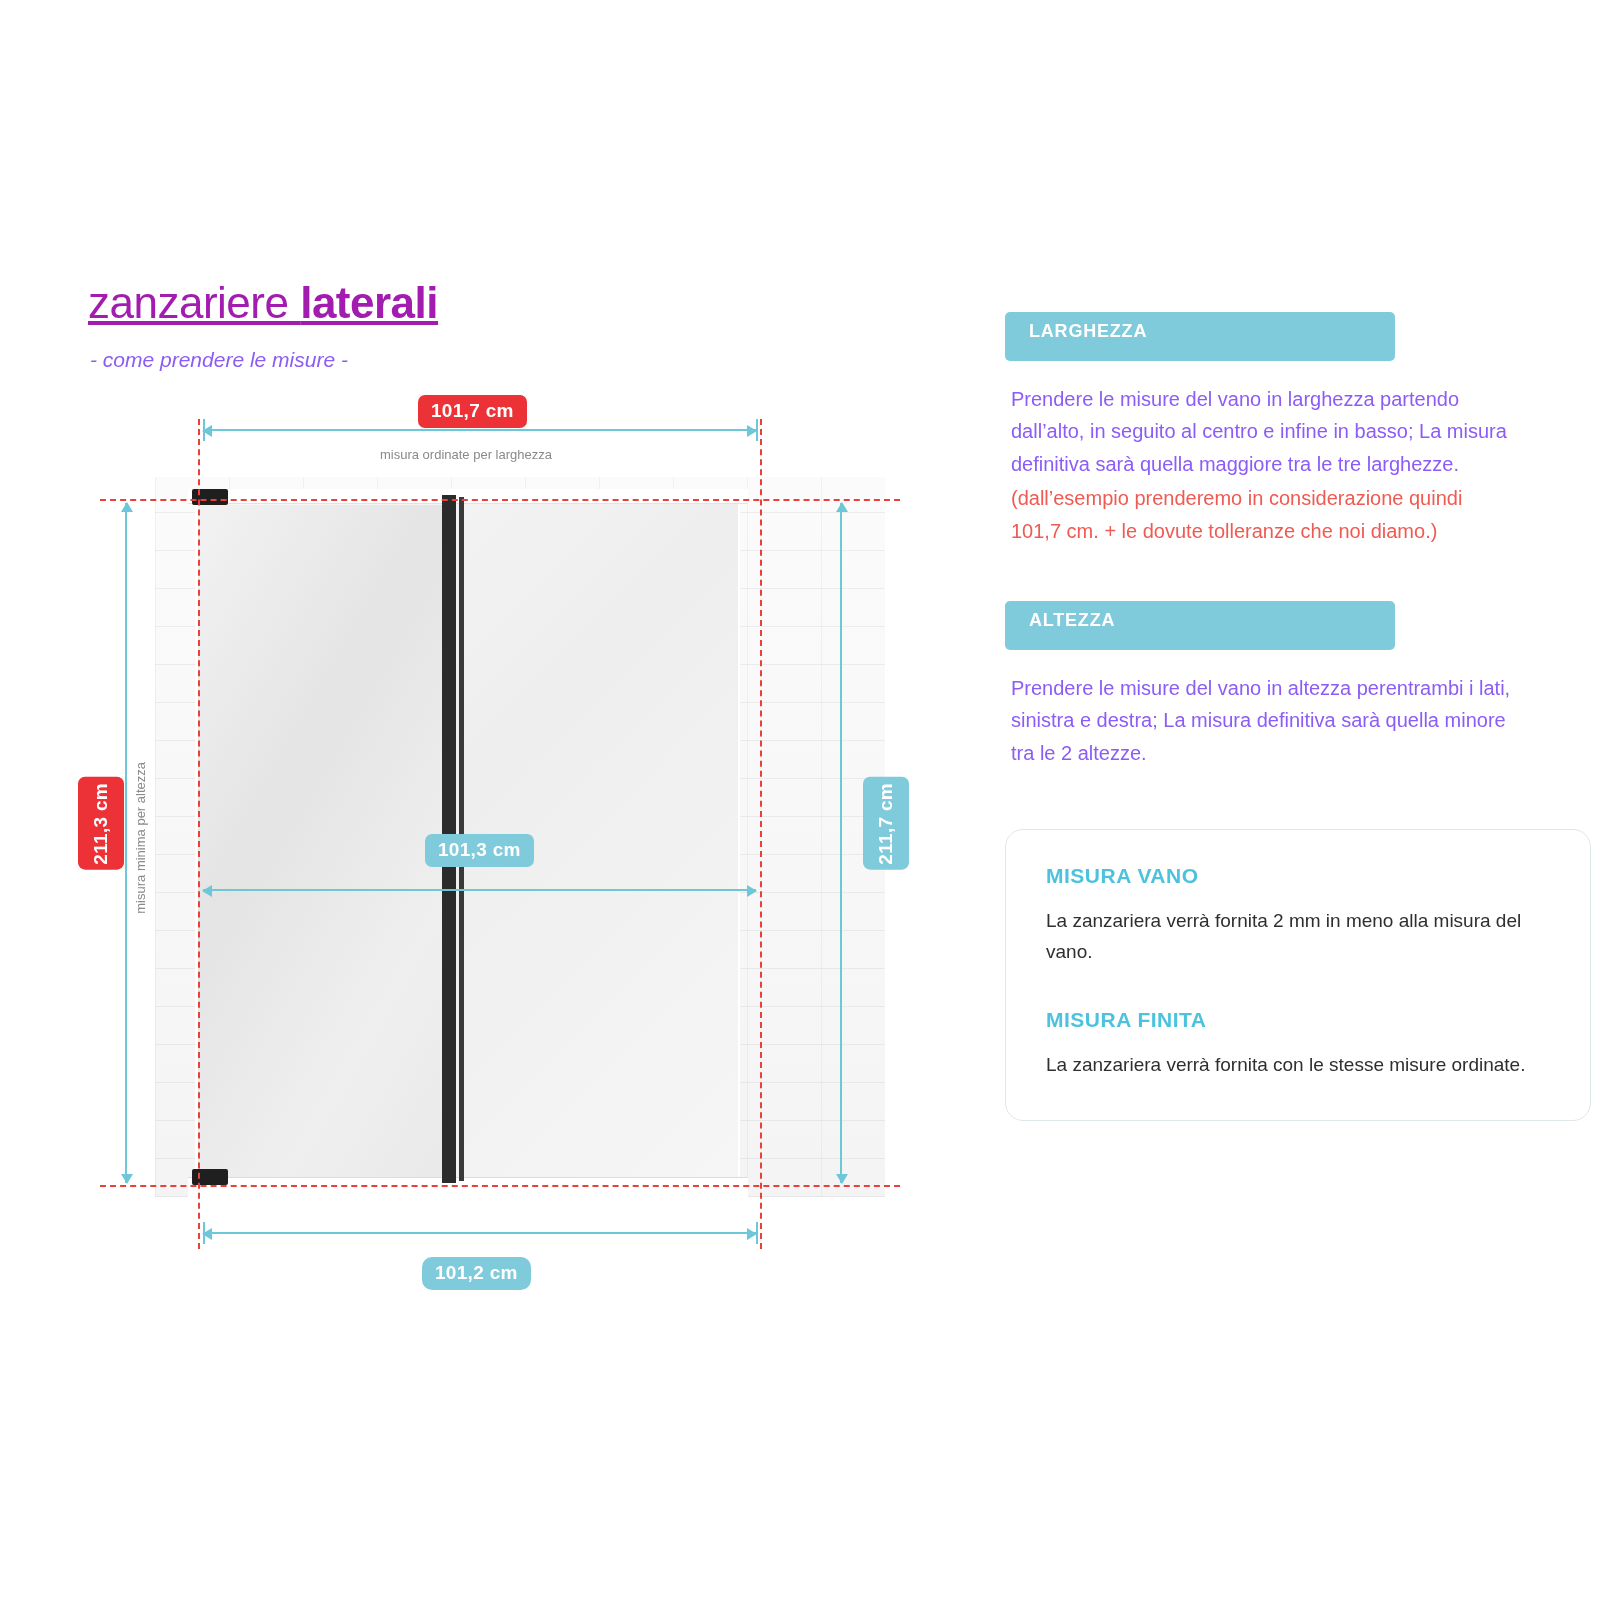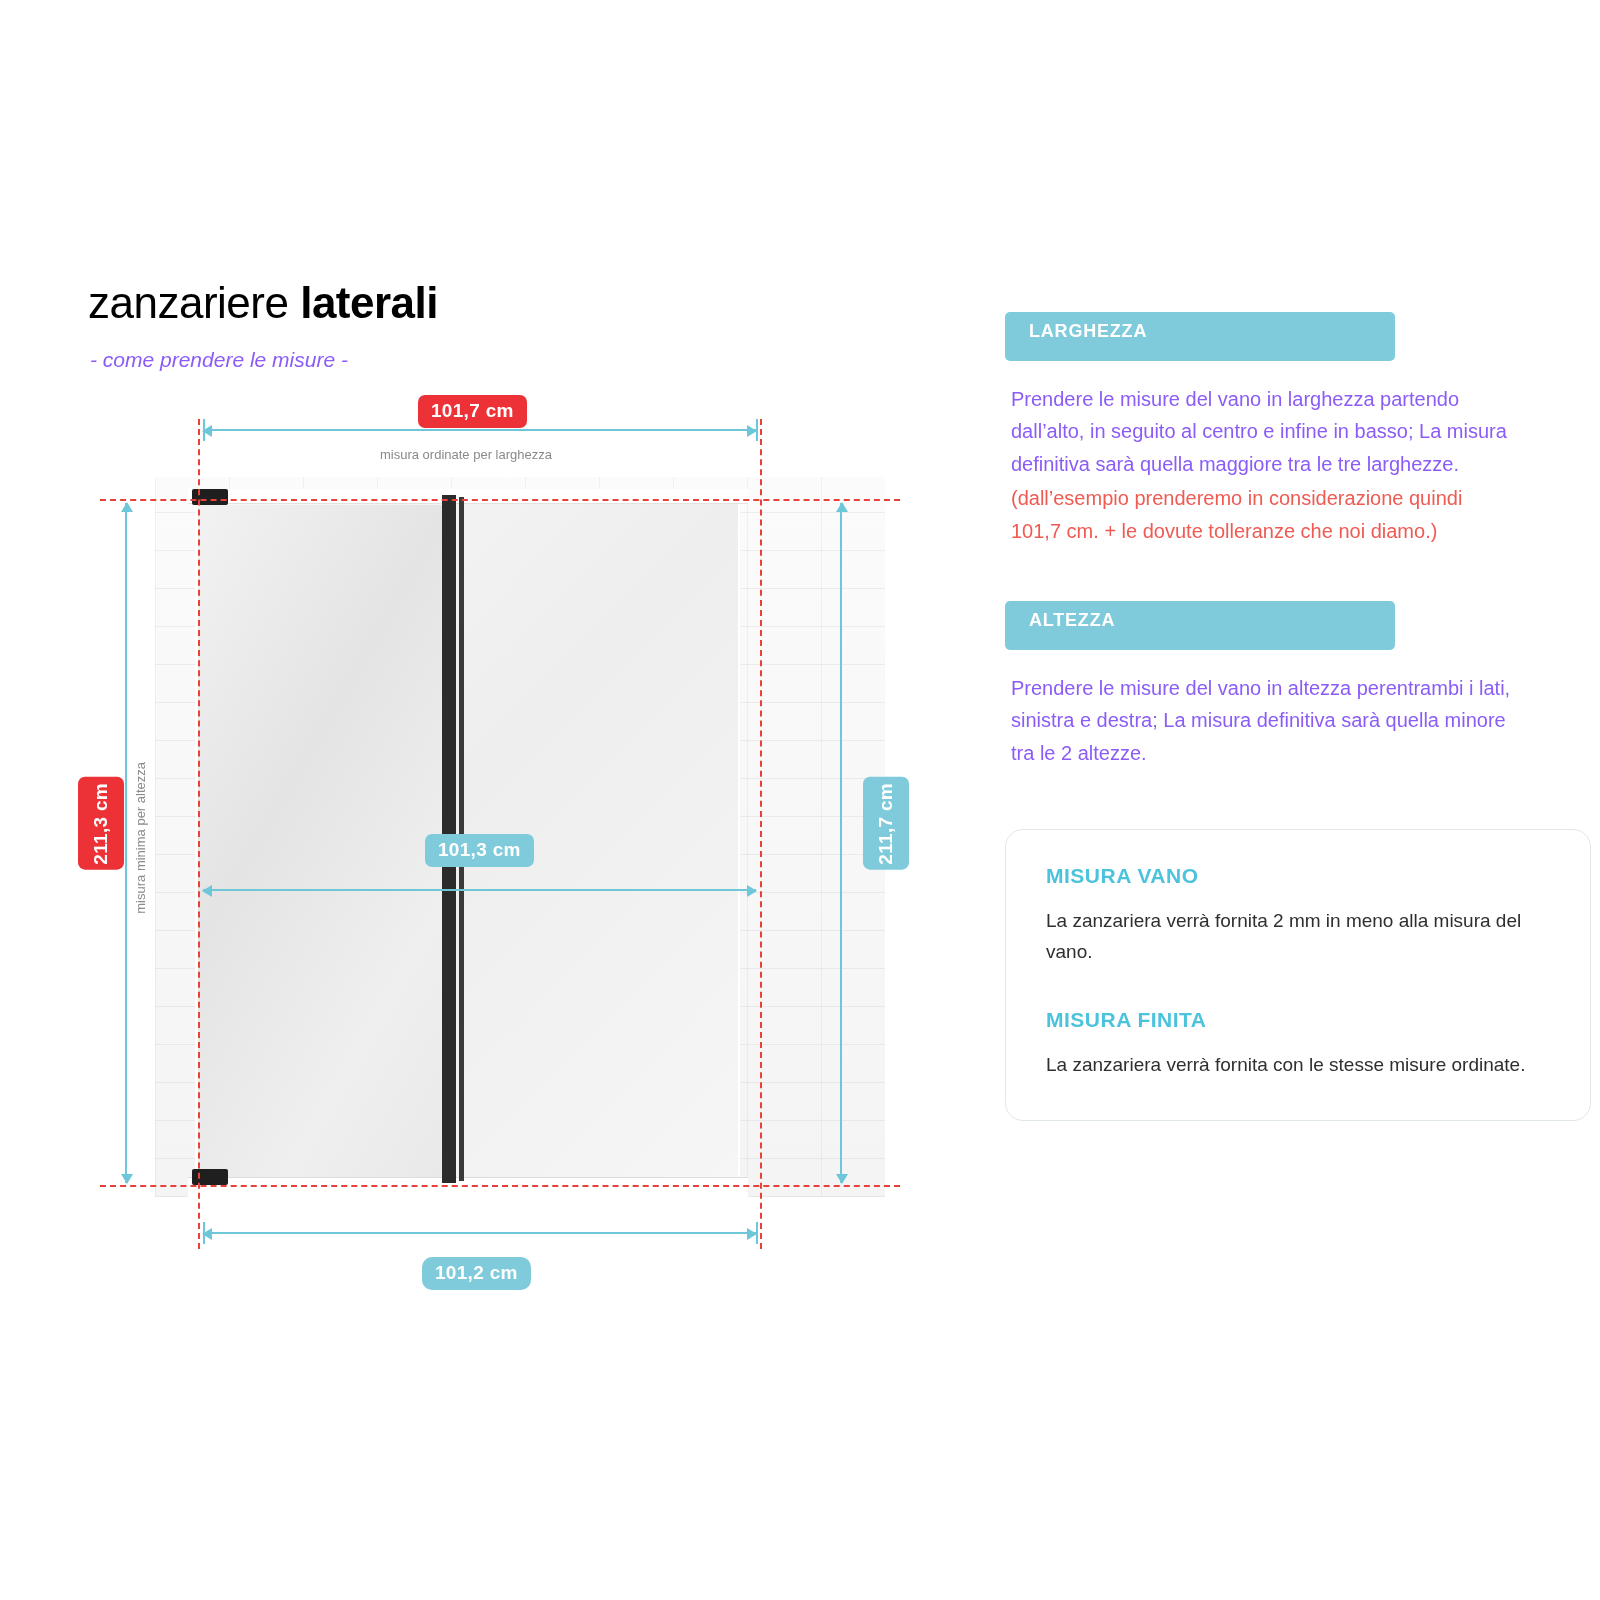--- a/index.html
+++ b/index.html
@@ -18,23 +18,24 @@
     position: absolute;
     inset: 0;
   }
 
   
   .title {
     position: absolute;
     left: 88px;
     top: 278px;
     font-size: 44px;
-    color: #000000;
+    color: #a21caf;
     letter-spacing: -0.5px;
     white-space: nowrap;
+    text-decoration: underline;
   }
   .title .light { font-weight: 400; }
   .title .bold { font-weight: 700; }
   .subtitle {
     position: absolute;
     left: 90px;
     top: 348px;
     font-size: 21px;
     font-style: italic;
     color: #8b5cf6;

